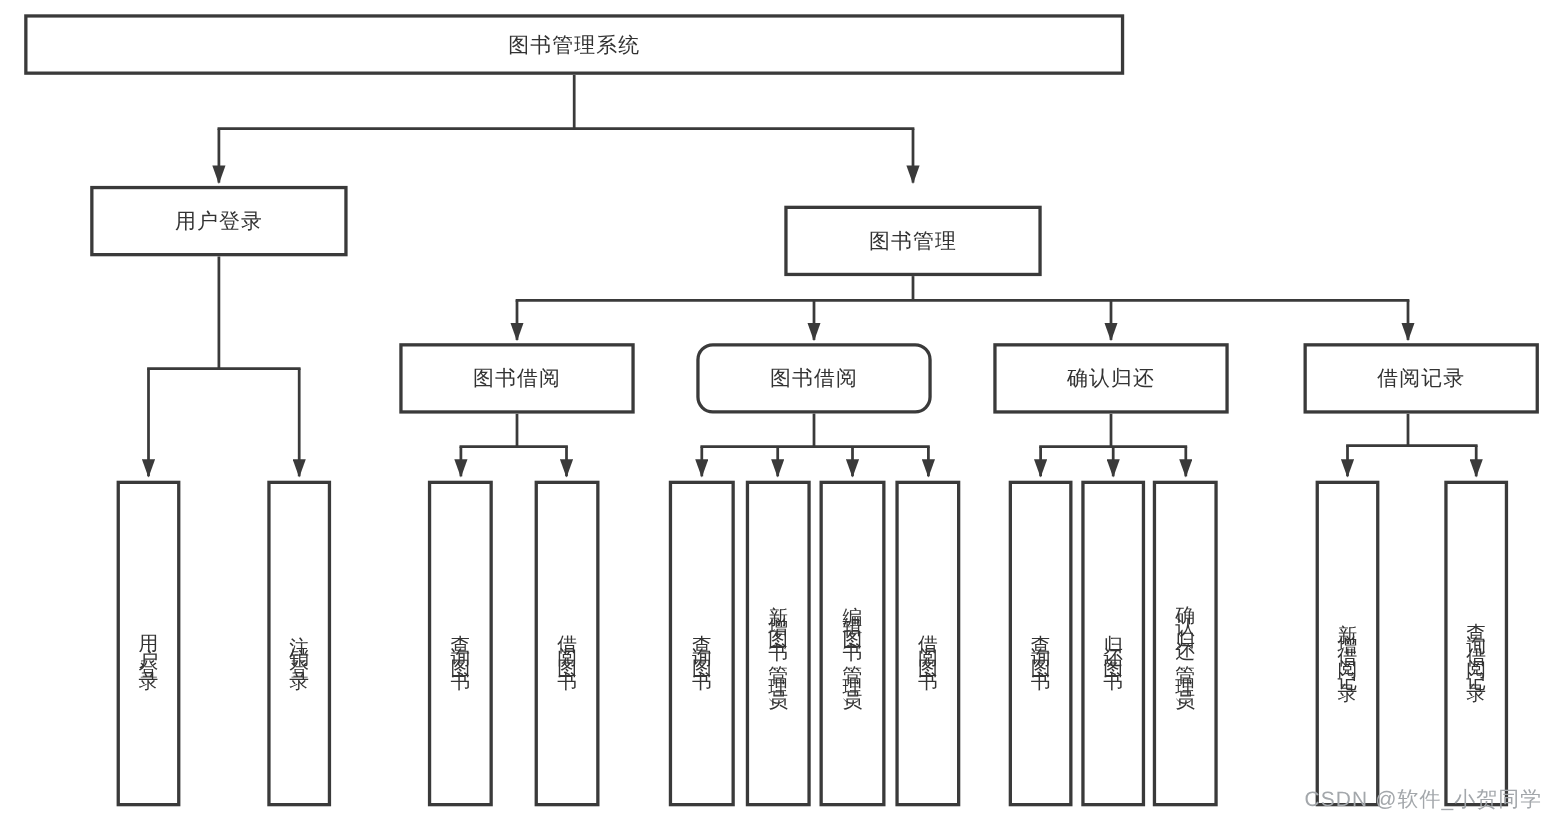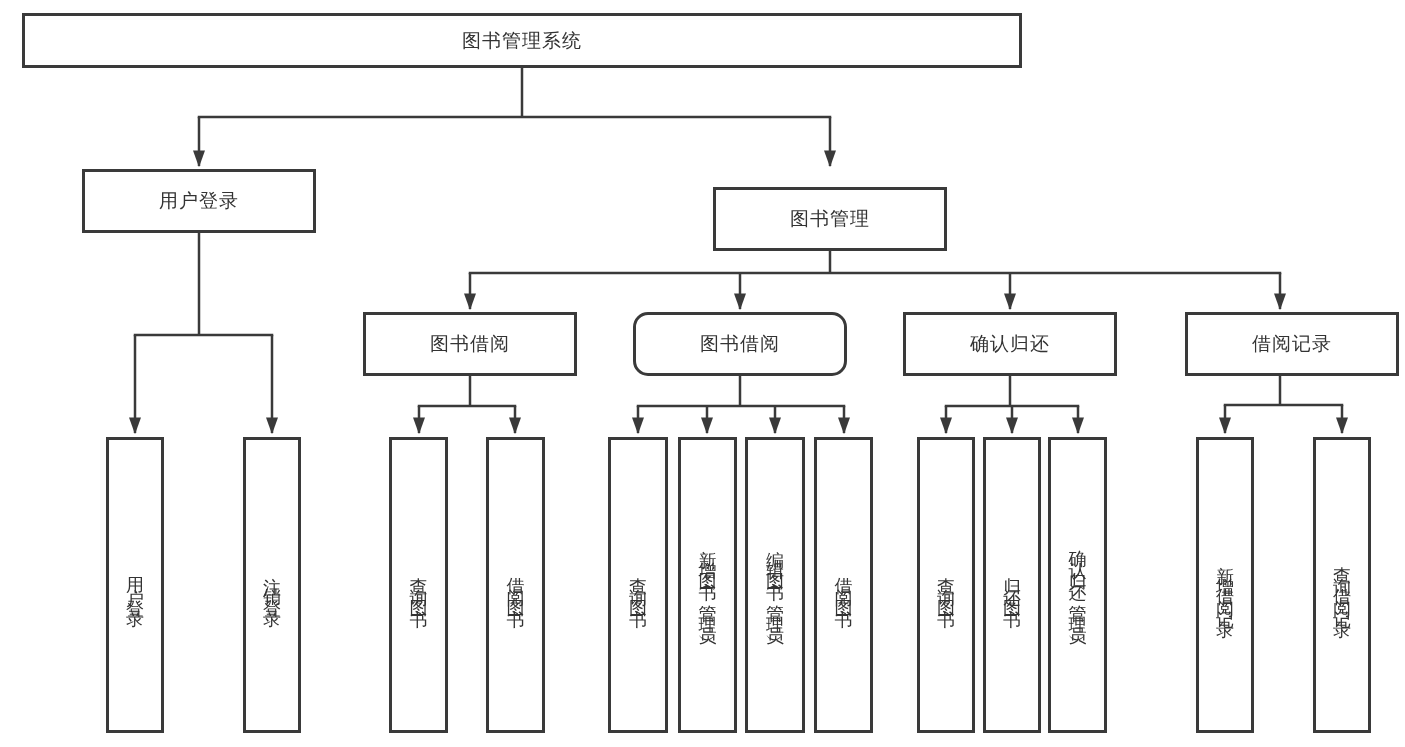--- a/index.html
+++ b/index.html
@@ -180,13 +180,14 @@
     <span>确认归还（管理员）</span>
   </div>
 
   <div class="leaf lf-e1">
     <span>新增借阅记录</span>
   </div>
   <div class="leaf lf-e2">
     <span>查询借阅记录</span>
   </div>
 
+  <div id="watermark">CSDN @软件_小贺同学</div>
 </div>
 
 </body></html>

